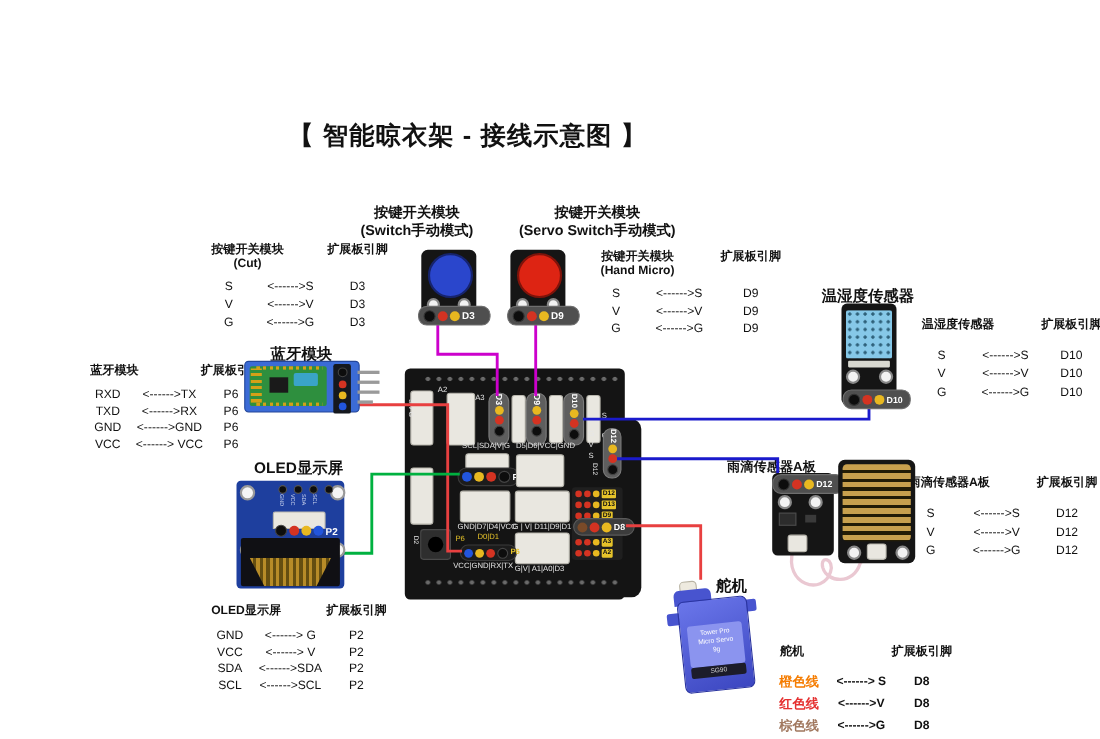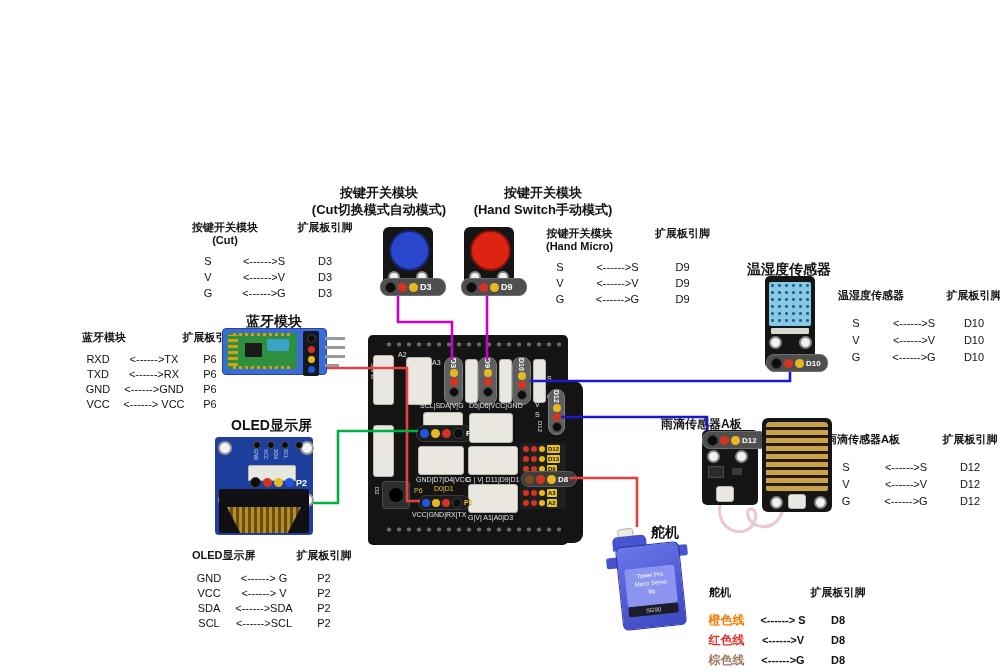--- a/index.html
+++ b/index.html
@@ -34,28 +34,29 @@
   .dots-row{position:absolute;background-image:radial-gradient(circle,#6a6a6a 1.8px,rgba(0,0,0,0) 2.3px);
             background-size:10px 9px;background-repeat:repeat-x;height:9px}
   .hole{position:absolute;background:#f2f2f2;border-radius:50%;border:2px solid #888}
   .screwring{position:absolute;border-radius:50%;background:#f5f5f5;border:2px solid #999}
 </style>
 </head>
 <body>
 
 <div class="stage">
 
+  <div class="abs title nw" style="left:262px;top:108px">【 智能晾衣架 - 接线示意图 】</div>
 
   <div class="abs mlabel" style="left:290px;top:184px;width:178px">
     <span>按键开关模块</span><br>
-    <span>(Cut切换模式自动模式)</span>
+    <span>(Switch手动模式)</span>
   </div>
   <div class="abs mlabel" style="left:452px;top:184px;width:182px">
     <span>按键开关模块</span><br>
-    <span>(Hand  Switch手动模式)</span>
+    <span>(Servo  Switch手动模式)</span>
   </div>
 
   <div class="abs cap nw" style="left:246px;top:313px;font-size:14px">蓝牙模块</div>
   <div class="abs cap nw" style="left:231px;top:417px;font-size:14px">OLED显示屏</div>
   <div class="abs cap nw" style="left:747px;top:261px;font-size:14px">温湿度传感器</div>
   <div class="abs cap nw" style="left:661px;top:416px;font-size:12px">雨滴传感器A板</div>
   <div class="abs cap nw" style="left:651px;top:524px;font-size:14px">舵机</div>
 
   <div class="ct" style="left:186px;top:221px;grid-template-columns:44px 68px 54px;grid-template-rows:32px;grid-auto-rows:16px">
     <div class="hL">

